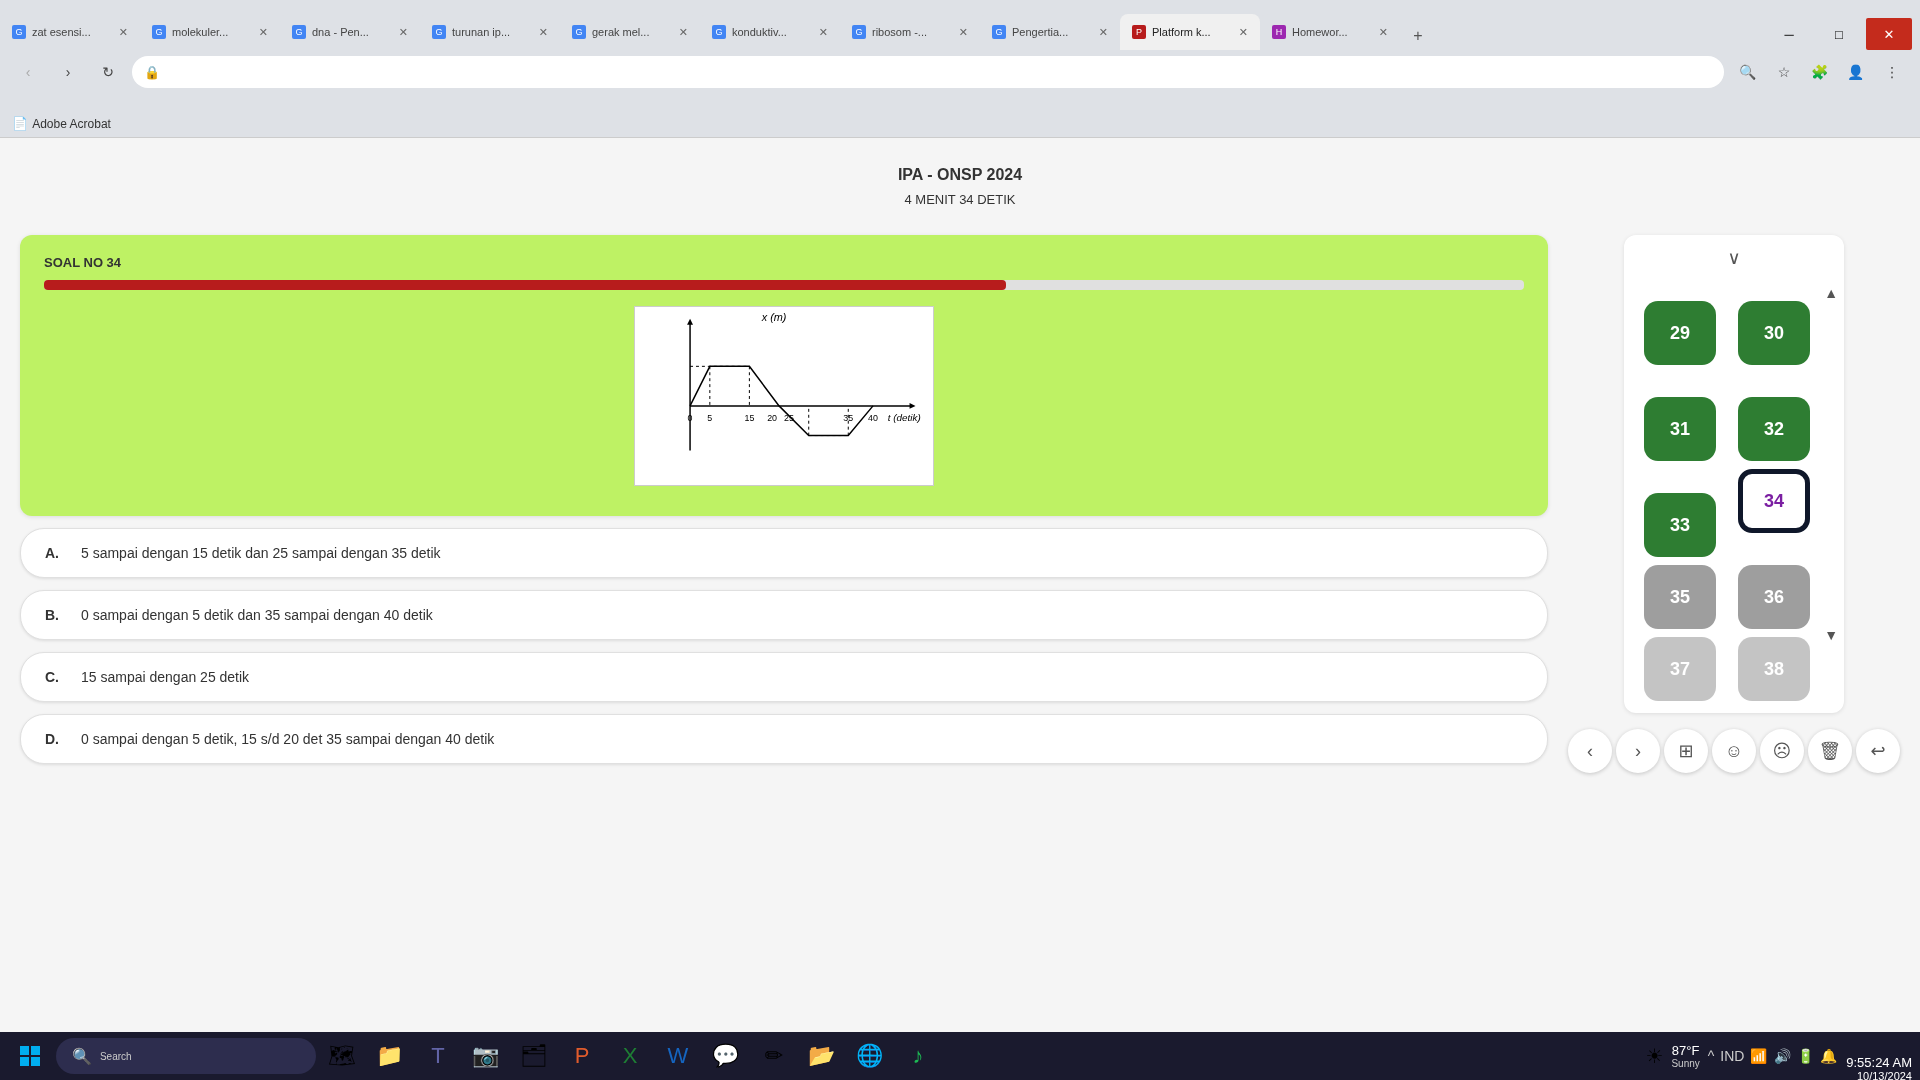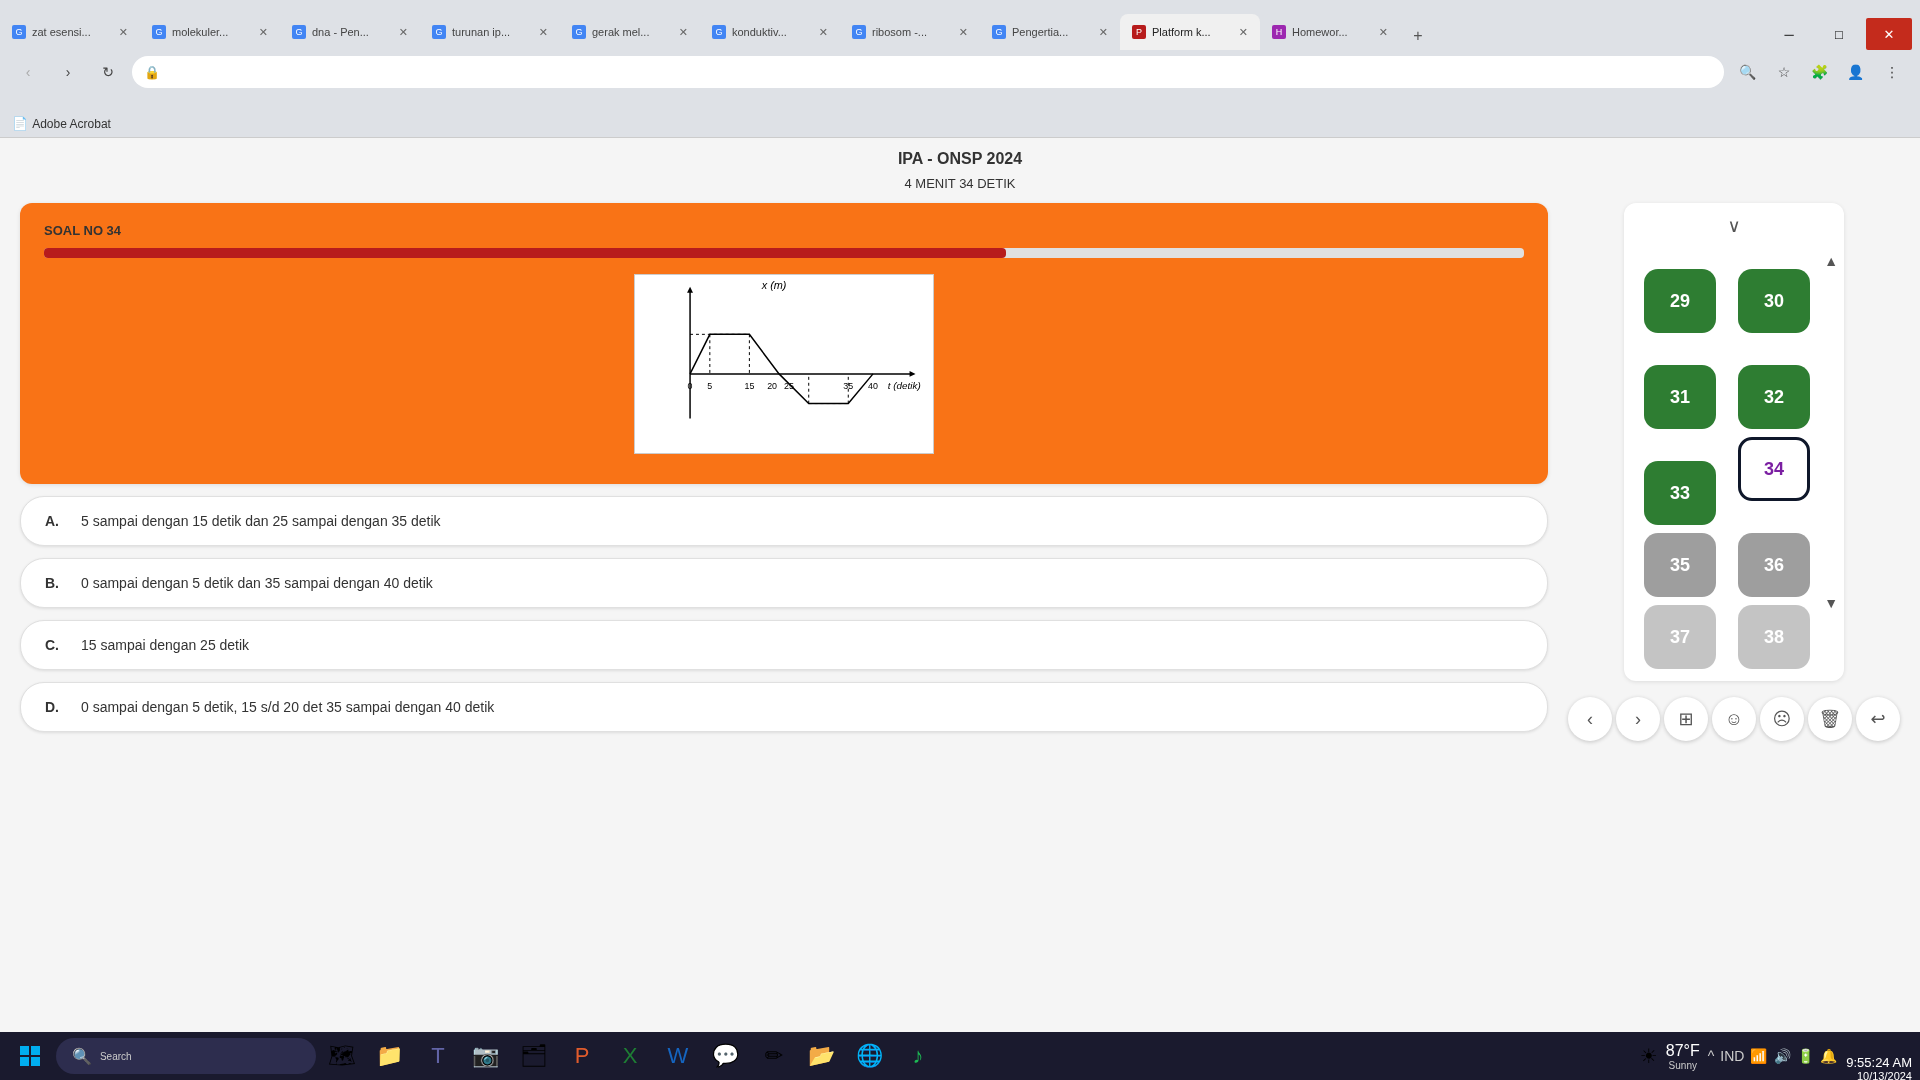--- a/index.html
+++ b/index.html
@@ -28,66 +28,66 @@
     .toolbar-icon { width: 32px; height: 32px; border-radius: 50%; display: flex; align-items: center; justify-content: center; cursor: pointer; font-size: 14px; color: #444; }
 
     
     .bookmarks-bar { background: #dee1e6; height: 28px; padding: 4px 12px; display: flex; align-items: center; gap: 8px; border-bottom: 1px solid #ccc; }
     .bookmark-item { display: flex; align-items: center; gap: 4px; font-size: 12px; color: #333; cursor: pointer; }
 
     
     .page { background: #f5f5f5; width: 1920px; height: calc(1080px - 110px - 28px - 48px); position: relative; display: flex; flex-direction: column; }
 
     
-    .exam-header { text-align: center; padding: 12px; background: #f5f5f5; }
+    .exam-header { text-align: center; padding: 28px; background: #f5f5f5; }
     .exam-title { font-size: 16px; font-weight: bold; color: #333; }
     .exam-timer { font-size: 13px; color: #333; margin-top: 8px; }
 
     .exam-body { display: flex; padding: 0 20px 10px 20px; gap: 20px; flex: 1; }
 
     
     .question-panel { flex: 1; display: flex; flex-direction: column; gap: 12px; }
 
-    .question-card { background: #f97316; border-radius: 12px; padding: 20px 24px; box-shadow: 0 1px 4px rgba(0,0,0,0.1); }
+    .question-card { background: #bef264; border-radius: 12px; padding: 20px 24px; box-shadow: 0 1px 4px rgba(0,0,0,0.1); }
     .soal-label { font-size: 13px; font-weight: bold; color: #333; margin-bottom: 10px; }
     .progress-bar-container { margin: 6px 0 16px 0; }
     .progress-bar-bg { background: #e0e0e0; border-radius: 4px; height: 10px; width: 100%; }
     .progress-bar-fill { background: #b71c1c; height: 10px; border-radius: 4px; }
 
     .question-text { font-size: 14px; color: #333; margin-bottom: 12px; }
     .graph-area { display: flex; justify-content: center; margin: 10px 0; }
     .graph-sub-text { font-size: 14px; color: #333; margin-top: 10px; }
 
     .answer-option { background: white; border-radius: 24px; padding: 16px 24px; display: flex; align-items: center; gap: 16px; box-shadow: 0 1px 3px rgba(0,0,0,0.1); cursor: pointer; font-size: 14px; color: #333; border: 1px solid #e0e0e0; }
     .answer-option .opt-letter { font-weight: bold; min-width: 20px; }
 
     
     .nav-panel { width: 220px; background: white; border-radius: 12px; padding: 12px; box-shadow: 0 1px 4px rgba(0,0,0,0.1); display: flex; flex-direction: column; align-items: center; height: fit-content; position: relative; }
     .nav-chevron { font-size: 18px; color: #555; cursor: pointer; margin-bottom: 8px; }
     .nav-grid { display: grid; grid-template-columns: 1fr 1fr; gap: 8px; width: 100%; padding: 0 8px; }
     .nav-btn-num { width: 72px; height: 64px; border-radius: 14px; display: flex; align-items: center; justify-content: center; font-size: 18px; font-weight: bold; color: white; cursor: pointer; }
     .nav-btn-num.green { background: #2e7d32; margin-top: 24px; }
     .nav-btn-num.gray { background: #9e9e9e; }
-    .nav-btn-num.purple-outline { background: white; color: #7b1fa2; border: 3px solid #0f172a; font-weight: bold; font-size: 18px; }
+    .nav-btn-num.purple-outline { background: white; color: #7b1fa2; border: 5px solid #0f172a; font-weight: bold; font-size: 18px; }
     .nav-scroll-up { position: absolute; right: 6px; top: 50px; font-size: 14px; color: #555; cursor: pointer; }
     .nav-scroll-down { position: absolute; right: 6px; bottom: 70px; font-size: 14px; color: #555; cursor: pointer; }
 
     
     .bottom-controls { display: flex; justify-content: center; align-items: center; gap: 4px; margin-top: 8px; }
     .bottom-btn { width: 44px; height: 44px; border-radius: 50%; background: white; display: flex; align-items: center; justify-content: center; cursor: pointer; font-size: 18px; color: #555; box-shadow: 0 1px 4px rgba(0,0,0,0.2); }
 
     
     .taskbar { position: fixed; bottom: 0; left: 0; width: 1920px; height: 48px; background: #1a1a2e; display: flex; align-items: center; padding: 0 8px; gap: 4px; z-index: 100; }
     .taskbar-start { width: 44px; height: 44px; display: flex; align-items: center; justify-content: center; cursor: pointer; }
     .taskbar-search { display: flex; align-items: center; background: #2d2d4e; border-radius: 20px; height: 36px; padding: 0 16px; gap: 8px; min-width: 260px; cursor: pointer; }
     .taskbar-search-text { color: #ccc; font-size: 10px; }
     .taskbar-app { width: 44px; height: 44px; display: flex; align-items: center; justify-content: center; cursor: pointer; border-radius: 4px; }
     .taskbar-right { margin-left: auto; display: flex; align-items: center; gap: 8px; }
     .taskbar-weather { display: flex; flex-direction: column; align-items: center; }
-    .weather-temp { color: #fff; font-size: 16px; }
+    .weather-temp { color: #fff; font-size: 13px; }
     .weather-desc { color: #ccc; font-size: 10px; }
     .taskbar-time { display: flex; flex-direction: column; align-items: flex-end; }
     .time-text { color: #fff; font-size: 13px; margin-top: 25px; }
     .date-text { color: #fff; font-size: 11px; }
     .sys-icons { display: flex; align-items: center; gap: 6px; }
     .sys-icon { color: #ccc; font-size: 14px; cursor: pointer; }
 
     svg.graph-svg { border: 1px solid #ccc; background: white; }
   </style>
 </head>

